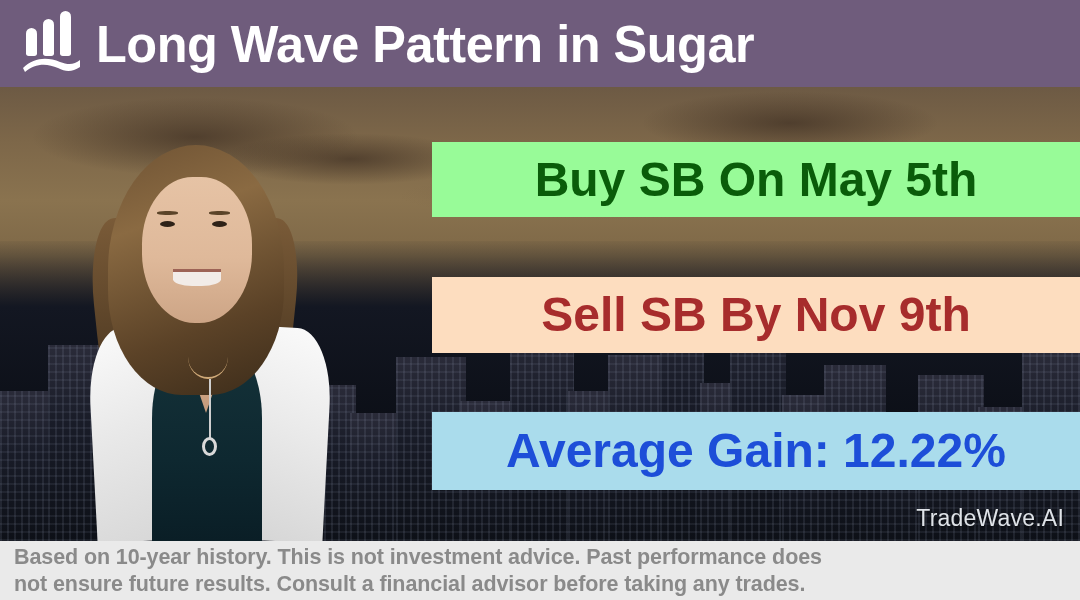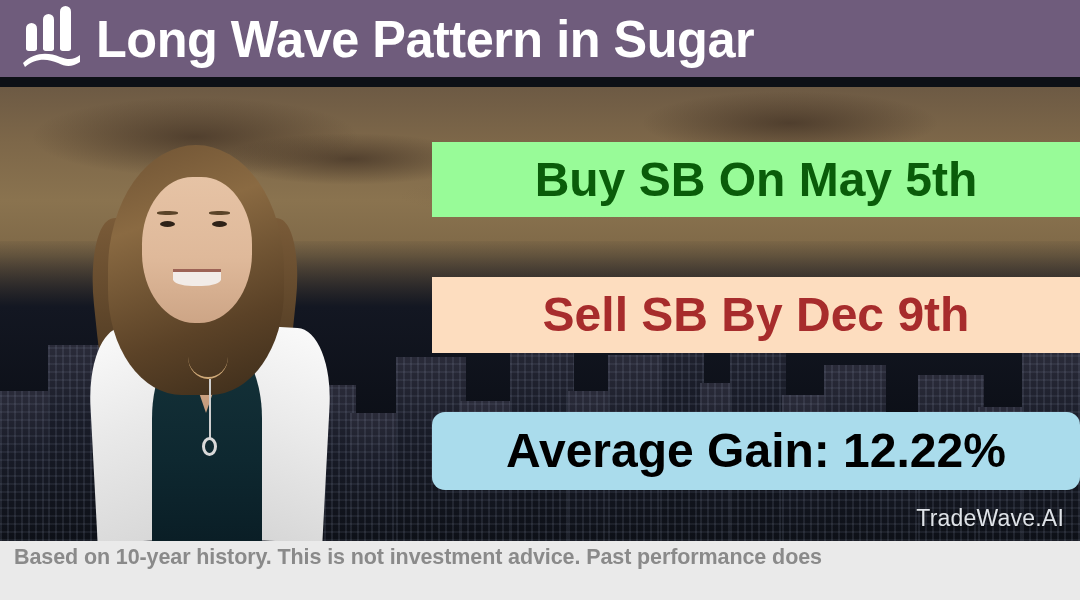--- a/index.html
+++ b/index.html
@@ -10,21 +10,21 @@
   }
   .poster {
     position:relative;
     width:1080px; height:600px;
     overflow:hidden;
   }
 
   
   .header {
     position:absolute; left:0; top:0;
-    width:1080px; height:77px;
+    width:1080px; height:87px;
     background:#6f5c7c;
     display:flex; align-items:center;
     padding-left:22px;
   }
   .logo {
     width:62px; height:56px;
     position:relative;
     flex:0 0 auto;
     margin-right:12px;
     margin-top:2px;
@@ -217,21 +217,21 @@
   .banner {
     position:absolute; left:432px; right:0;
     display:flex; align-items:center; justify-content:center;
     font-weight:bold;
     font-family:"Liberation Sans Narrow","Liberation Sans", sans-serif;
     white-space:nowrap;
     line-height:1;
   }
   .banner-buy   { top:142px; height:75px; background:#98fb98; color:#0a5c0a; font-size:48px; }
   .banner-sell  { top:277px; height:76px; background:#fdddbf; color:#a72c2c; font-size:48px; }
-  .banner-gain  { top:412px; height:78px; background:#aadcec; color:#000000; font-size:48px;border-radius:13px; }
+  .banner-gain  { top:412px; height:78px; background:#aadcec; color:#1d4ed8; font-size:48px; }
 
   .watermark {
     position:absolute; right:16px; top:505px;
     color:#dfe3e8; font-size:23px; font-weight:normal;
     letter-spacing:0.2px;
     text-shadow:0 1px 3px rgba(0,0,0,0.55);
   }
 
   
   .footer {
@@ -324,25 +324,26 @@
       <div class="p-neckl"></div>
       <div class="p-pendline"></div>
       <div class="p-pend"></div>
     </div>
   </div>
 
   <div class="banner banner-buy">
     <span>Buy SB On May 5th</span>
   </div>
   <div class="banner banner-sell">
-    <span>Sell SB By Dec 9th</span>
+    <span>Sell SB By Nov 9th</span>
   </div>
   <div class="banner banner-gain">
     <span>Average Gain: 12.22%</span>
   </div>
 
   <div class="watermark">TradeWave.AI</div>
 
   <div class="footer">
     <p>Based on 10-year history. This is not investment advice. Past performance does</p>
+    <p>not ensure future results.  Consult a financial advisor before taking any trades.</p>
   </div>
 
 </div>
 
 </body></html>

